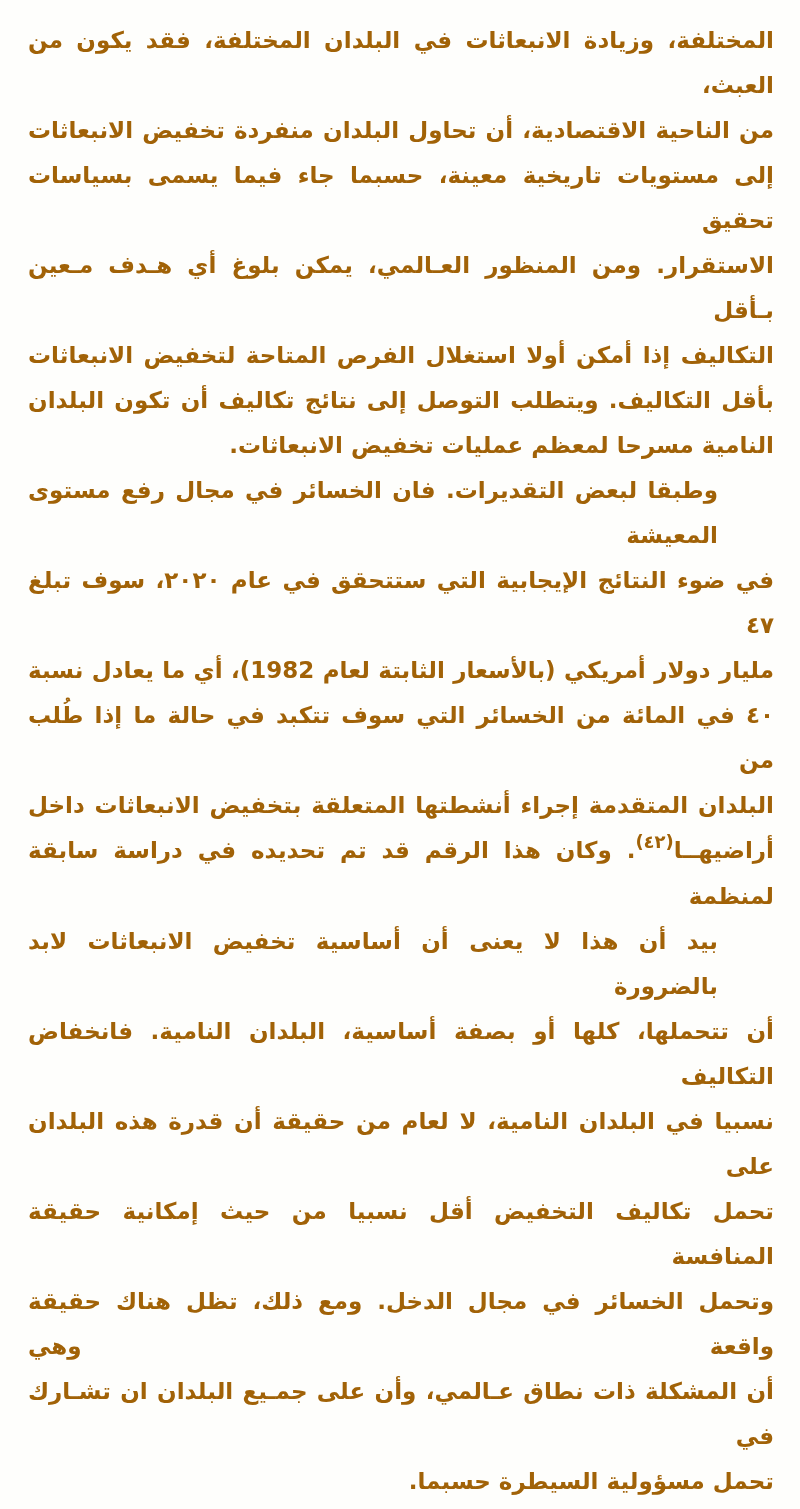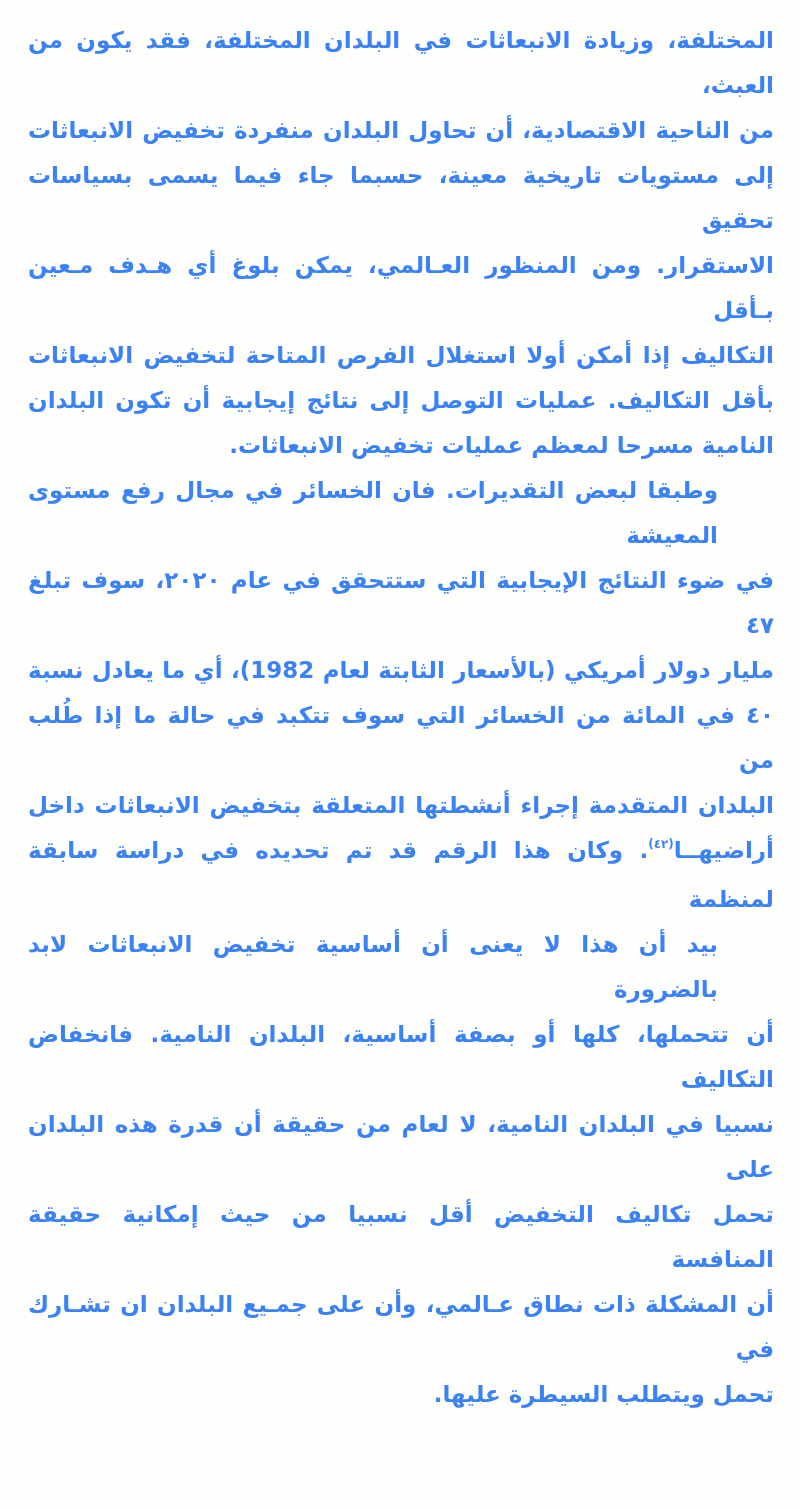--- a/index.html
+++ b/index.html
@@ -1,72 +1,73 @@
 <!DOCTYPE html>
 <html lang="ar" dir="rtl"><head>
 <meta charset="utf-8">
 <style>
   html,body{margin:0;padding:0;background:#e8e8e8;}
   .page{
     position:relative;
     width:800px;height:1509px;
     margin:0 auto;
     background:#fefefc;
-    color:#3b82f6;
+    color:#a16207;
     direction:rtl;
     font-family:"DejaVu Sans",sans-serif;
     padding:18px 26px 0 28px;
     box-sizing:border-box;
     overflow:hidden;
   }
   .body-text{font-size:23px;font-weight:700;}
   .bl{
     line-height:45px;
     text-align:justify;
     text-align-last:justify;
   }
   .bl.last{text-align:left;text-align-last:right;}
   .bl.indent{padding-right:56px;}
   .fnref{
-    font-size:12px;
+    font-size:18px;
     position:relative;top:-10px;
     letter-spacing:0;
   }
   .para{margin:0;}
 </style>
 </head>
 <body>
 
 <div class="page">
 
   <div class="body-text">
 
     <div class="para">
       <div class="bl">المختلفة، وزيادة الانبعاثات في البلدان المختلفة، فقد يكون من  العبث،</div>
       <div class="bl">من الناحية الاقتصادية، أن تحاول البلدان منفردة تخفيض الانبعاثات</div>
       <div class="bl">إلى مستويات تاريخية معينة، حسبما جاء فيما يسمى بسياسات تحقيق</div>
       <div class="bl">الاستقرار. ومن المنظور العـالمي، يمكن بلوغ أي هـدف مـعين بـأقل</div>
       <div class="bl">التكاليف إذا أمكن أولا استغلال الفرص المتاحة لتخفيض الانبعاثات</div>
-      <div class="bl">بأقل التكاليف. عمليات التوصل إلى نتائج إيجابية أن تكون البلدان</div>
+      <div class="bl">بأقل التكاليف. ويتطلب التوصل إلى نتائج تكاليف أن تكون البلدان</div>
       <div class="bl last">النامية مسرحا لمعظم عمليات تخفيض الانبعاثات.</div>
     </div>
 
     <div class="para">
       <div class="bl indent">وطبقا لبعض التقديرات. فان الخسائر في مجال رفع مستوى المعيشة</div>
       <div class="bl">في ضوء النتائج الإيجابية التي ستتحقق في عام ٢٠٢٠، سوف تبلغ ٤٧</div>
       <div class="bl">مليار دولار أمريكي (بالأسعار الثابتة لعام 1982)، أي ما يعادل نسبة</div>
       <div class="bl">٤٠ في المائة من الخسائر التي سوف تتكبد في حالة ما إذا طُلب من</div>
       <div class="bl">البلدان المتقدمة إجراء أنشطتها المتعلقة بتخفيض الانبعاثات داخل</div>
       <div class="bl"><span>أراضيهــا</span><span class="fnref">(٤٢)</span><span>. وكان هذا الرقم قد تم تحديده في دراسة سابقة لمنظمة</span></div>
     </div>
 
     <div class="para">
       <div class="bl indent">بيد أن هذا لا يعنى أن أساسية تخفيض الانبعاثات لابد بالضرورة</div>
       <div class="bl">أن تتحملها، كلها أو بصفة أساسية، البلدان النامية. فانخفاض التكاليف</div>
       <div class="bl">نسبيا في البلدان النامية، لا لعام من حقيقة أن قدرة هذه البلدان على</div>
       <div class="bl">تحمل تكاليف التخفيض أقل نسبيا من حيث إمكانية حقيقة المنافسة</div>
+      <div class="bl">وتحمل الخسائر في مجال الدخل. ومع ذلك، تظل هناك حقيقة واقعة وهي</div>
       <div class="bl">أن المشكلة ذات نطاق عـالمي، وأن على جمـيع البلدان ان تشـارك في</div>
-      <div class="bl last">تحمل ويتطلب السيطرة عليها.</div>
+      <div class="bl last">تحمل مسؤولية السيطرة حسبما.</div>
     </div>
 
   </div>
 
 </div>
 
 </body></html>

